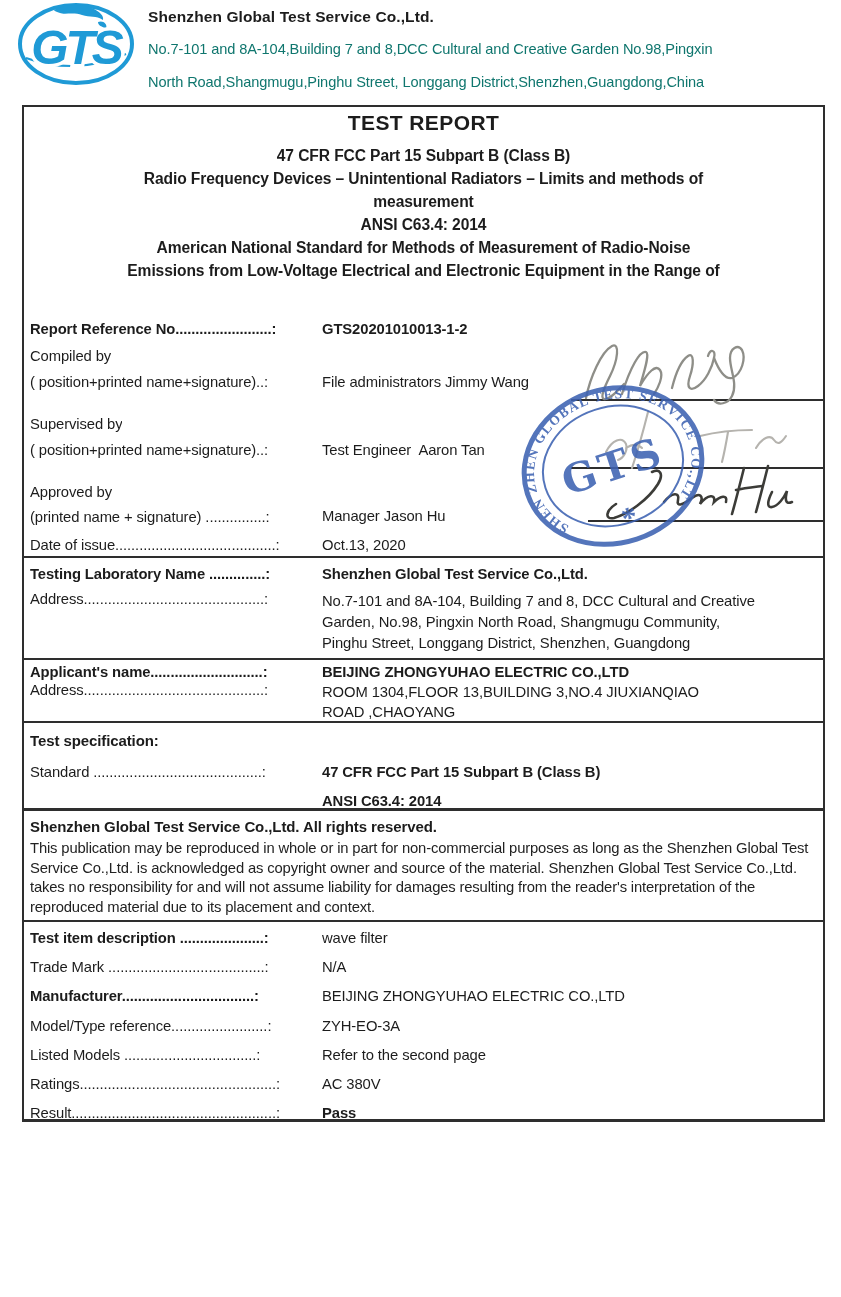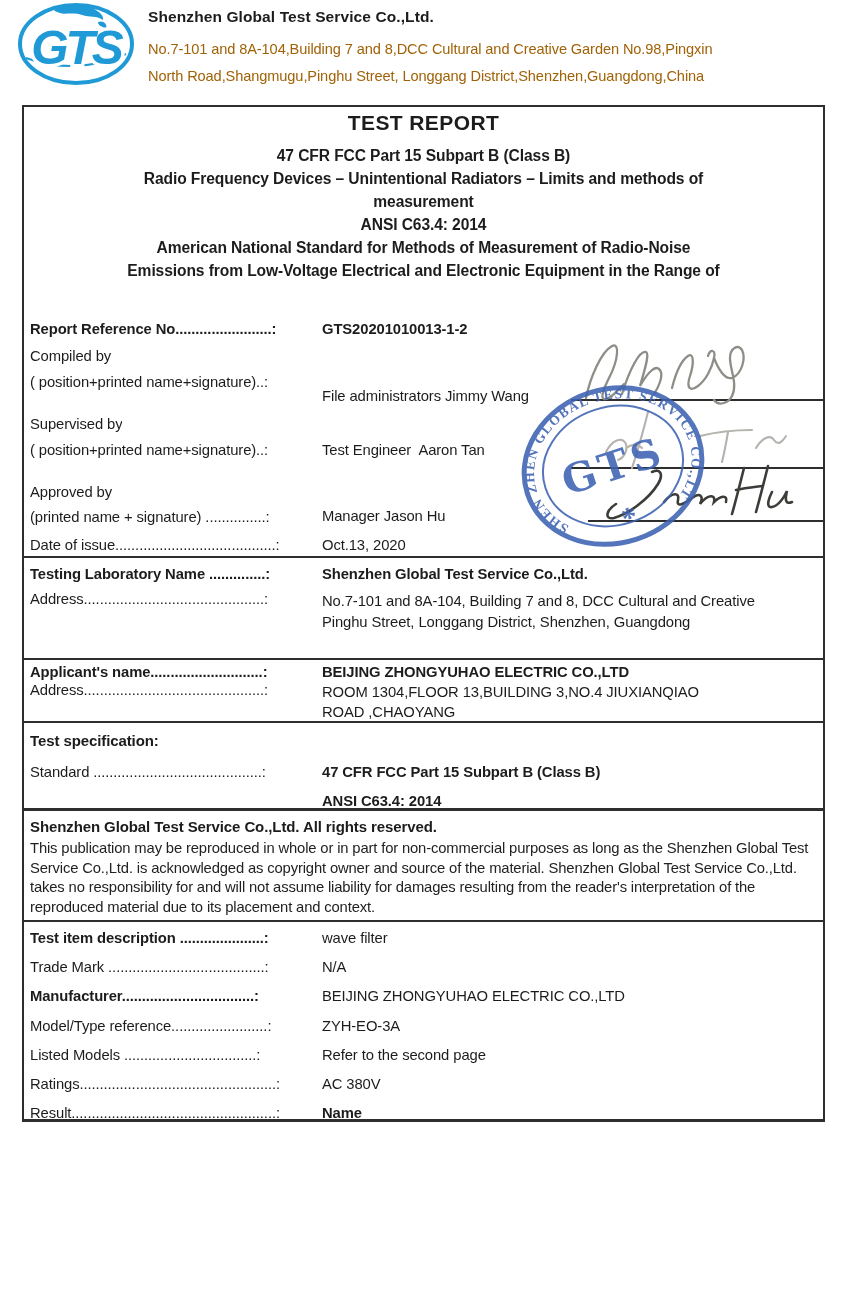--- a/index.html
+++ b/index.html
@@ -3,21 +3,21 @@
 <meta charset="utf-8">
 <style>
   html,body{margin:0;padding:0;background:#ffffff;}
   .page{position:relative;width:841px;height:1297px;background:#ffffff;overflow:hidden;
         font-family:"Liberation Sans", sans-serif;color:#1c1c1c;}
 
   
   .hdr-logo{position:absolute;left:16px;top:2px;width:120px;height:84px;}
   .hdr-text{position:absolute;left:148px;top:6px;width:686px;}
   .company-name{font-size:15.5px;font-weight:bold;letter-spacing:.1px;margin:2px 0 10px 0;}
-  .hdr-addr{font-size:14.6px;letter-spacing:-0.1px;line-height:27px;color:#a16207;}
+  .hdr-addr{font-size:14.6px;letter-spacing:-0.1px;line-height:27px;color:#0f766e;margin-top:6px;}
 
   
   .rt{position:absolute;left:22px;top:105px;width:799px;height:1012px;
       border:2px solid #2e2e2e;border-bottom-width:3px;background:#fff;}
   .sec{box-sizing:border-box;position:relative;}
   .b-top{border-top:2px solid #2e2e2e;}
   .b-top-thick{border-top:3px solid #2e2e2e;}
 
   .title-block{height:205px;text-align:center;}
   .rt-title{font-size:21px;font-weight:bold;letter-spacing:.4px;margin:4px 0 9px 0;}
@@ -87,21 +87,21 @@
     </div>
 
     <div class="sec sig-sec">
       <div class="frow" style="top:5px;">
         <span class="lbl bold">Report Reference No........................:</span>
         <span class="val bold">GTS20201010013-1-2</span>
       </div>
 
       <div class="lbl abs" style="left:6px;top:32px;">Compiled by</div>
       <div class="lbl abs" style="left:6px;top:58px;">( position+printed name+signature)..:</div>
-      <div class="val vcol" style="top:58px;margin-top:14px;">File administrators Jimmy Wang</div>
+      <div class="val vcol" style="top:58px;">File administrators Jimmy Wang</div>
 
       <div class="lbl abs" style="left:6px;top:100px;">Supervised by</div>
       <div class="lbl abs" style="left:6px;top:126px;">( position+printed name+signature)..:</div>
       <div class="val vcol" style="top:126px;">Test Engineer  Aaron Tan</div>
 
       <div class="lbl abs" style="left:6px;top:168px;">Approved by</div>
       <div class="lbl abs" style="left:6px;top:193px;">(printed name + signature) ...............:</div>
       <div class="val vcol" style="top:192px;">Manager Jason Hu</div>
 
       <div class="frow" style="top:221px;">
@@ -112,20 +112,21 @@
 
     <div class="sec lab-sec b-top">
       <div class="frow" style="padding-top:8px;">
         <span class="lbl bold">Testing Laboratory Name ..............:</span>
         <span class="val bold">Shenzhen Global Test Service Co.,Ltd.</span>
       </div>
       <div class="frow" style="padding-top:9px;">
         <span class="lbl">Address.............................................:</span>
         <span>
           <div class="val vline">No.7-101 and 8A-104, Building 7 and 8, DCC Cultural and Creative</div>
+          <div class="val vline">Garden, No.98, Pingxin North Road, Shangmugu Community,</div>
           <div class="val vline">Pinghu Street, Longgang District, Shenzhen, Guangdong</div>
         </span>
       </div>
     </div>
 
     <div class="sec app-sec b-top">
       <div class="frow" style="padding-top:4px;">
         <span class="lbl bold">Applicant's name............................:</span>
         <span class="val bold">BEIJING ZHONGYUHAO ELECTRIC CO.,LTD</span>
       </div>
@@ -174,21 +175,21 @@
       <div class="frow">
         <span class="lbl">Listed Models  .................................:</span>
         <span class="val">Refer to the second page</span>
       </div>
       <div class="frow">
         <span class="lbl">Ratings.................................................:</span>
         <span class="val">AC 380V</span>
       </div>
       <div class="frow">
         <span class="lbl">Result...................................................:</span>
-        <span class="val bold">Name</span>
+        <span class="val bold">Pass</span>
       </div>
     </div>
   </div>
 
   <div class="sig-line" style="left:571px;top:399px;width:254px;"></div>
   <div class="sig-line" style="left:571px;top:467px;width:254px;"></div>
   <div class="sig-line" style="left:588px;top:520px;width:237px;"></div>
 
   <svg class="sig-svg" viewBox="500 330 341 210">
     <g fill="none" stroke="#8e8e88" stroke-width="2.3" stroke-linecap="round">

